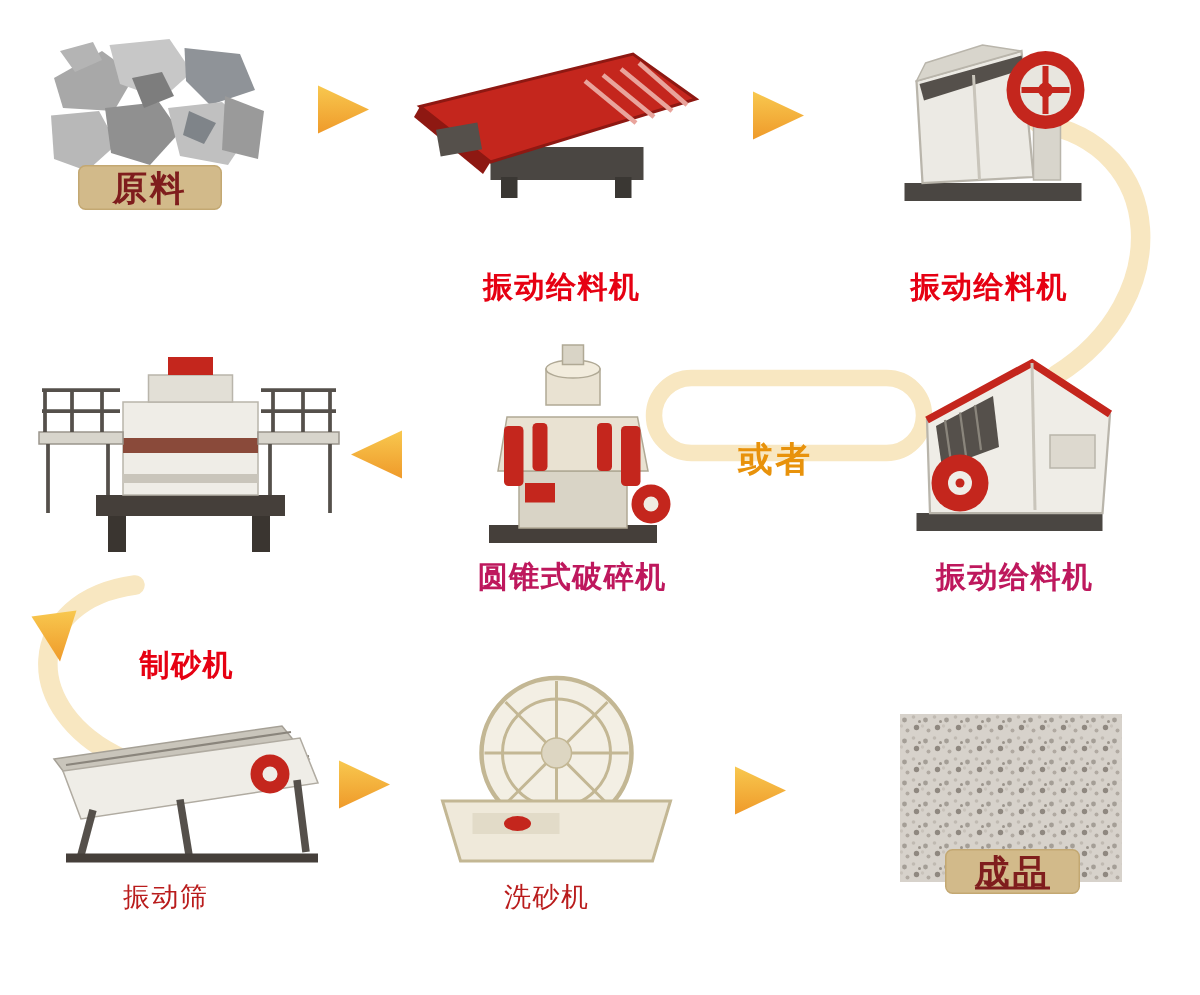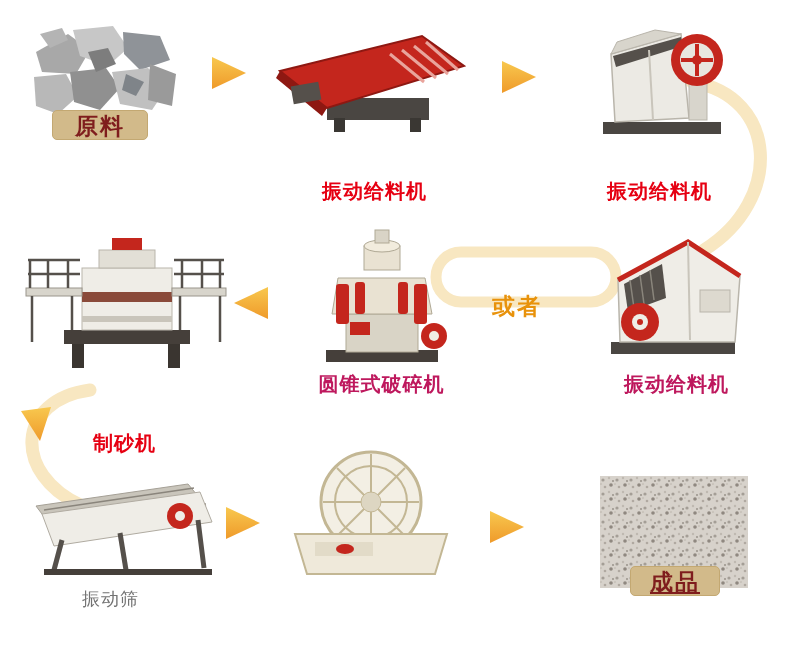--- a/index.html
+++ b/index.html
@@ -18,21 +18,21 @@
   .label {
     position: absolute;
     text-align: center;
     font-size: 20px;
     font-weight: bold;
     letter-spacing: 1px;
     line-height: 24px;
   }
   .label.red    { color: #E60012; margin-top: 38px; }
   .label.orange { color: #be185d; }
-  .label.gray   { color: #737373; font-weight: normal; font-size: 18px; }
+  .label.gray   { color: #b91c1c; font-weight: normal; font-size: 18px; }
   .badge {
     position: absolute;
     height: 30px;
     line-height: 30px;
     text-align: center;
     background: #D2BA8A;
     border: 1px solid #C3A872;
     border-radius: 5px;
     color: #7f1d1d;
     font-size: 23px;
@@ -240,20 +240,21 @@
         <line x1="88" y1="56" x2="54" y2="22"></line>
         <line x1="88" y1="56" x2="88" y2="8"></line>
         <line x1="88" y1="56" x2="122" y2="22"></line>
       </g>
       <circle cx="88" cy="56" r="10" fill="#DDD6C2" stroke="#C3B794"></circle>
       <polygon points="12,88 164,88 152,128 24,128" fill="#EFE9DA" stroke="#C3B794" stroke-width="2"></polygon>
       <rect x="32" y="96" width="58" height="14" fill="#E2DBC8"></rect>
       <ellipse cx="62" cy="103" rx="9" ry="5" fill="#C4261D"></ellipse>
     </svg>
   </div>
+  <div class="label gray" style="left:282px; top:587px; width:165px;">洗砂机</div>
 
   <div class="node z1" style="left:600px; top:476px; width:148px; height:112px;">
     <svg viewBox="0 0 148 112">
       <defs>
         <pattern id="sandp" width="14" height="14" patternUnits="userSpaceOnUse">
           <rect width="14" height="14" fill="#D7D2CB"></rect>
           <circle cx="3" cy="4" r="1.6" fill="#A49E96"></circle>
           <circle cx="9" cy="2" r="1.2" fill="#BFB9B1"></circle>
           <circle cx="11" cy="9" r="1.8" fill="#8F8880"></circle>
           <circle cx="5" cy="11" r="1.3" fill="#B0A9A1"></circle>

